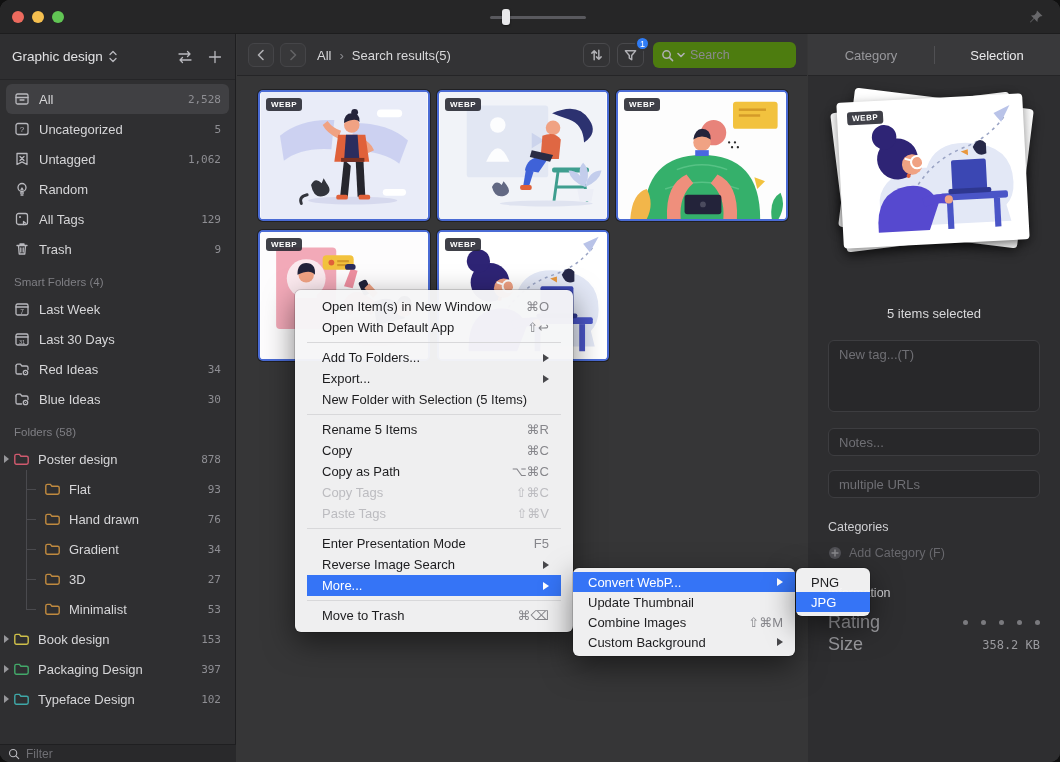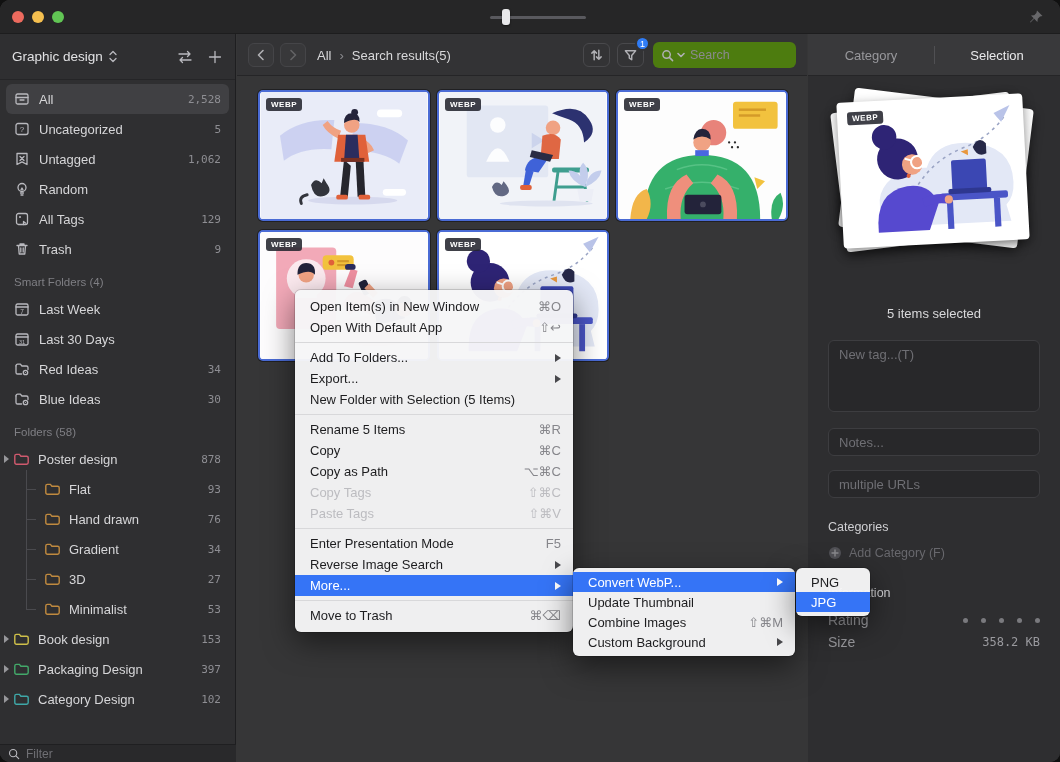--- a/index.html
+++ b/index.html
@@ -73,27 +73,27 @@
   .card.front { left:12px; top:10px; width:186px; height:146px; transform:rotate(-3deg); padding:5px; }
   .card.front svg { width:100%; height:100%; border-radius:2px; }
   .card .badge { left:10px; top:10px; }
   .rp-sel { position:absolute; left:0; top:272px; width:252px; text-align:center; color:#d9d9db; font-size:13px; }
   .rp-box { position:absolute; left:20px; width:212px; background:#28282a; border:1px solid #3d3d40; border-radius:6px; color:#ddd; font-size:13px; padding:6px 10px; outline:none; font-family:"Liberation Sans",sans-serif; }
   .rp-box::placeholder { color:#6f6f74; }
   textarea.rp-box { resize:none; height:72px; top:306px; }
   .rp-label { position:absolute; left:20px; color:#cfcfd2; font-size:12.5px; }
   .rp-dim { position:absolute; left:20px; color:#68686d; font-size:12.5px; display:flex; align-items:center; gap:7px; }
   .rp-kv { position:absolute; left:20px; width:212px; display:flex; align-items:center; }
-  .rp-k { color:#9a9a9e; font-size:14px; flex:1; }
+  .rp-k { color:#9a9a9e; font-size:18px; flex:1; }
   .rp-v { color:#9a9a9e; font-size:12px; font-family:"DejaVu Sans Mono", monospace; }
   .dots { display:flex; gap:13px; }
   .dots i { width:5px; height:5px; border-radius:50%; background:#7a7a7e; }
 
   
-  .menu { position:absolute; background:rgba(246,246,247,.97); border-radius:6px; padding:6px 0; box-shadow:0 10px 30px rgba(0,0,0,.5), 0 0 0 1px rgba(0,0,0,.14); font-size:13px; color:#1d1d1f; }
+  .menu { position:absolute; background:rgba(246,246,247,.97); border-radius:6px; padding:6px 12px; box-shadow:0 10px 30px rgba(0,0,0,.5), 0 0 0 1px rgba(0,0,0,.14); font-size:13px; color:#1d1d1f; }
   .ctx { left:295px; top:290px; width:278px; z-index:40; }
   .sub { left:573px; top:568px; width:222px; z-index:50; padding:4px 0; }
   .fmt { left:796px; top:568px; width:74px; z-index:60; padding:4px 0; }
   .mi { display:flex; align-items:center; height:21px; padding:0 12px 0 15px; }
   .sub .mi, .fmt .mi { height:20px; }
   .mi .lab { flex:1; white-space:nowrap; }
   .mi .sc { color:#86868b; margin-left:20px; white-space:nowrap; }
   .mi .arr { width:0; height:0; border-left:6px solid #48484c; border-top:4px solid transparent; border-bottom:4px solid transparent; margin-left:20px; }
   .mi.dis .lab, .mi.dis .sc { color:#bcbcc0; }
   .mi.hl { background:#3574f6; }
@@ -322,21 +322,21 @@
             <path d="M1.8 5 c0-.9.7-1.6 1.6-1.6 h3 l1.5 1.8 h5.7 c.9 0 1.6.7 1.6 1.6 v4.8 c0 .9-.7 1.6-1.6 1.6 H3.4 c-.9 0-1.6-.7-1.6-1.6 z" fill="none" stroke="#43a96a" stroke-width="1.4"></path>
           </svg>
         <span class="slab">Packaging Design</span>
         <span class="scount">397</span>
       </div>
       <div class="srow frow">
         <span class="tri closed"></span>
         <svg class="sic" viewBox="0 0 16 16">
             <path d="M1.8 5 c0-.9.7-1.6 1.6-1.6 h3 l1.5 1.8 h5.7 c.9 0 1.6.7 1.6 1.6 v4.8 c0 .9-.7 1.6-1.6 1.6 H3.4 c-.9 0-1.6-.7-1.6-1.6 z" fill="none" stroke="#3fa8a8" stroke-width="1.4"></path>
           </svg>
-        <span class="slab">Category Design</span>
+        <span class="slab">Typeface Design</span>
         <span class="scount">102</span>
       </div>
     </div>
 
     <div class="filterbar">
       <svg width="12" height="12" viewBox="0 0 14 14" class="ico">
           <circle cx="6" cy="6" r="4.2"></circle>
           <path d="M9.2 9.2 L12.5 12.5"></path>
         </svg>
       <input type="text" placeholder="Filter" style="">

